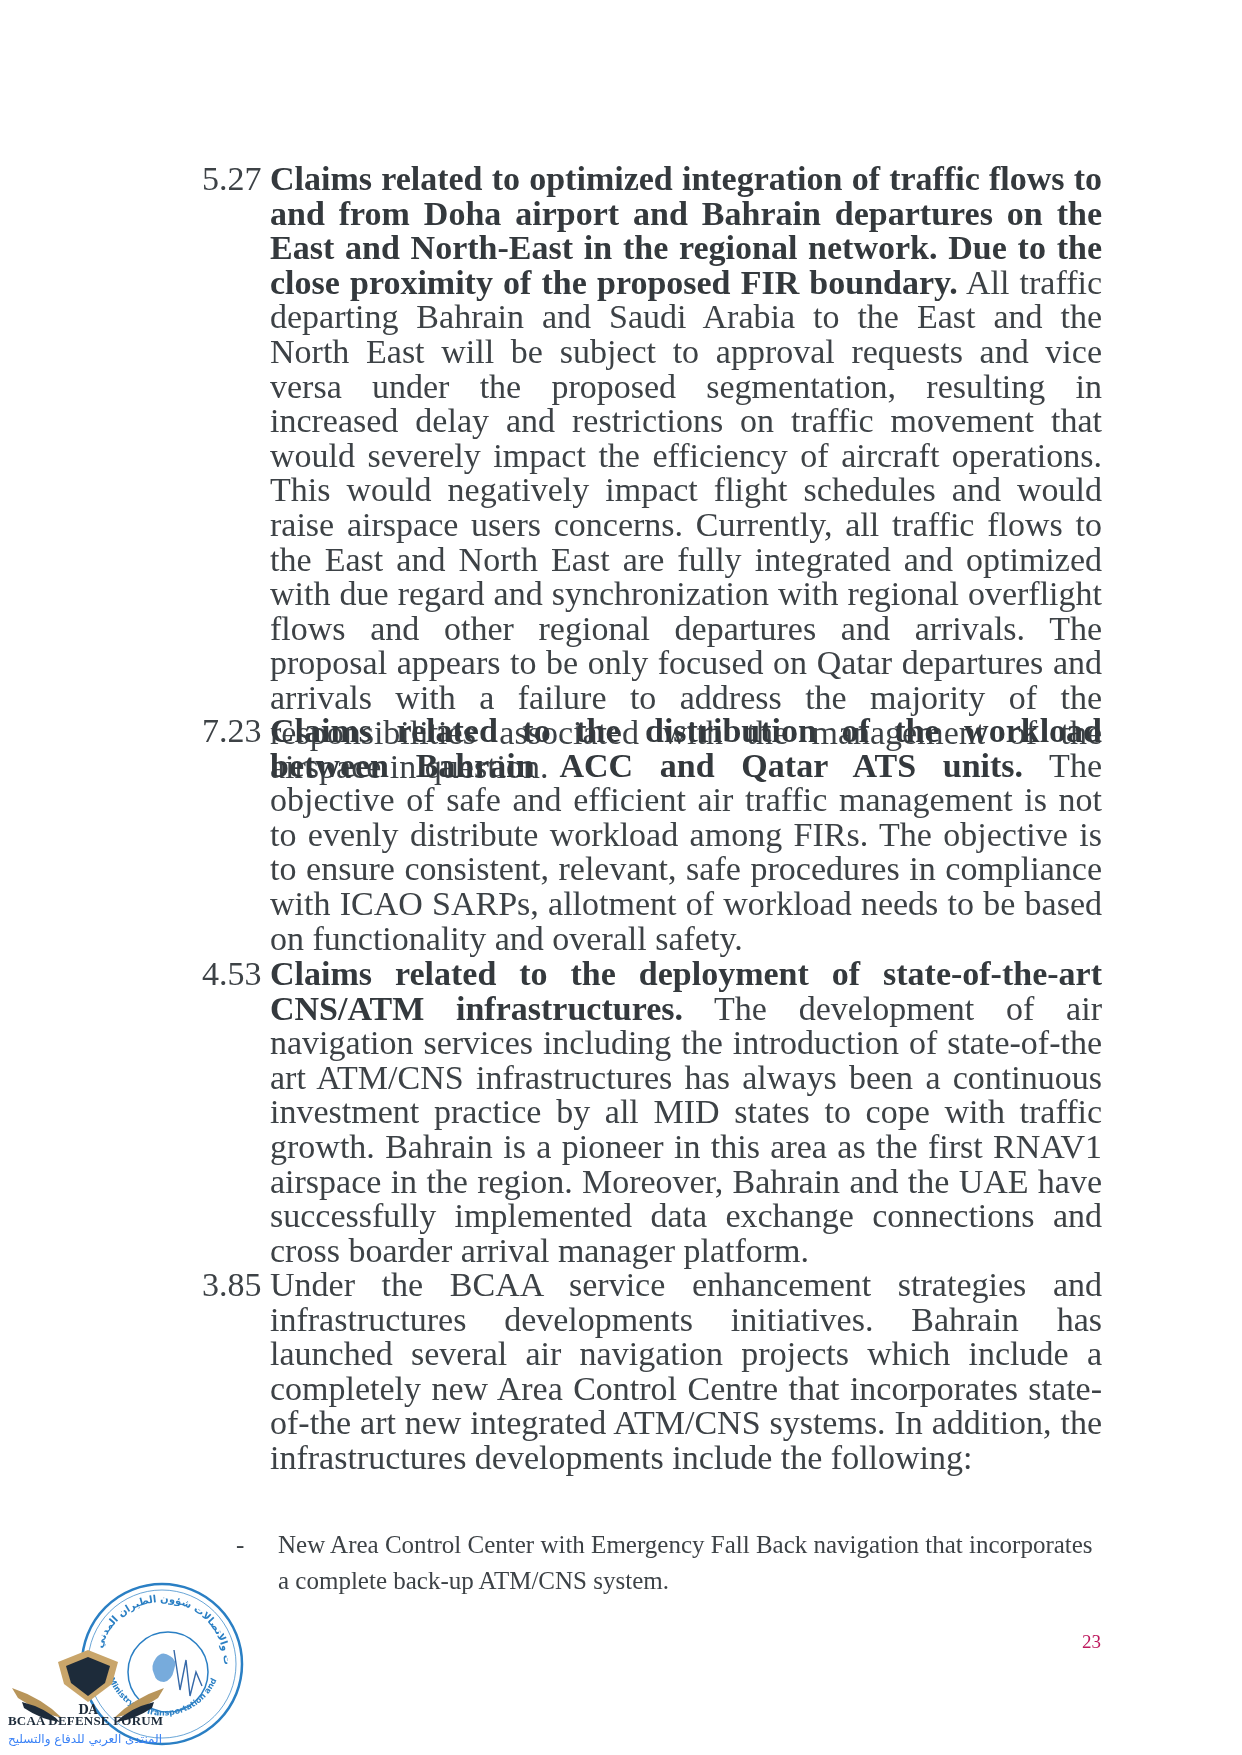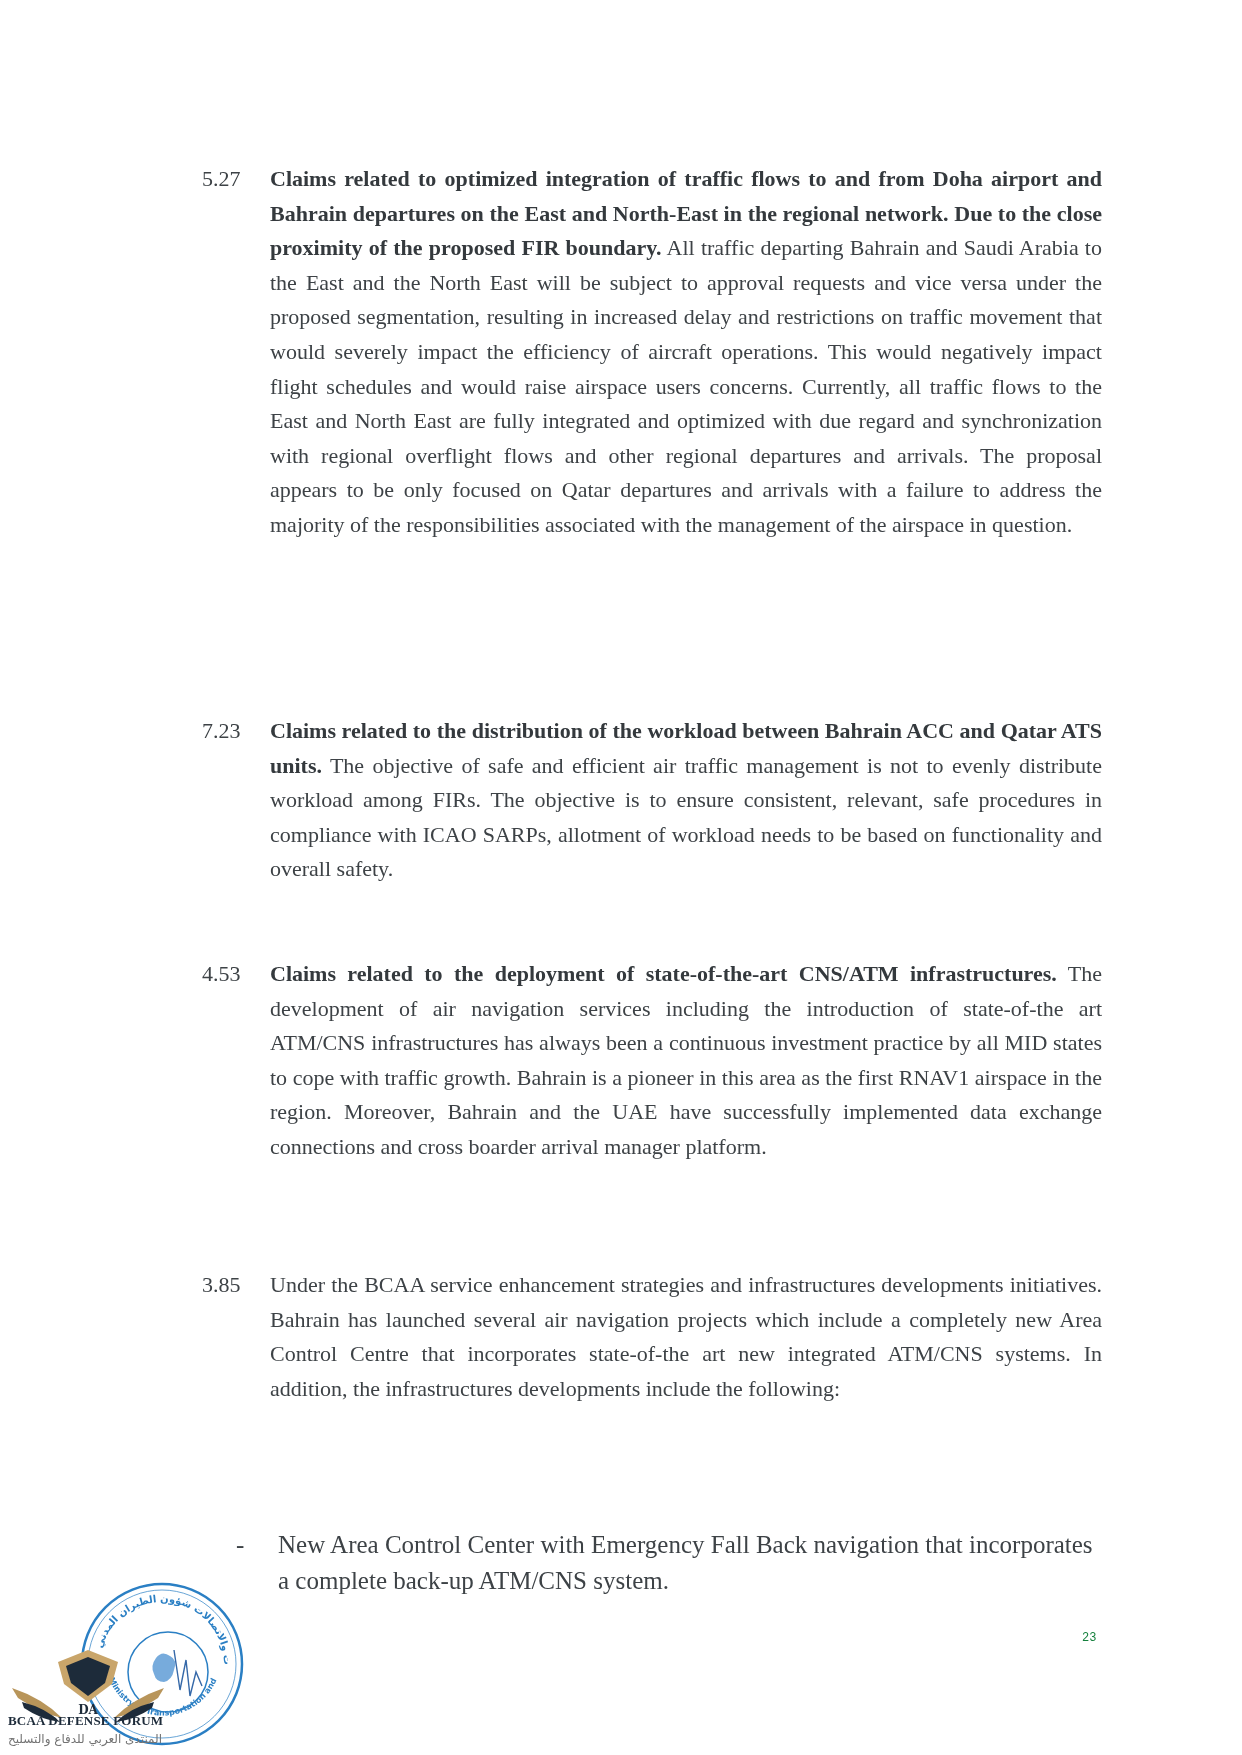--- a/index.html
+++ b/index.html
@@ -9,21 +9,21 @@
       position: relative;
       overflow: hidden;
       font-family: "Liberation Serif", "DejaVu Serif", serif;
       color: #3d4246;
     }
     .page { position: absolute; left: 0; top: 0; width: 1242px; height: 1755px; }
     .para {
       position: absolute;
       left: 202px;
       width: 900px;
-      font-size: 22px;
+      font-size: 34px;
       line-height: 34.6px;
     }
     .para .num {
       position: absolute;
       left: 0; top: 0;
       width: 44px;
       font-weight: normal;
     }
     .para .body {
       margin-left: 68px;
@@ -41,23 +41,23 @@
       top: 1527px;
       width: 870px;
       font-size: 25px;
       line-height: 36px;
     }
     .bullet .dash { position: absolute; left: 0; top: 0; }
     .bullet .btext { margin-left: 42px; }
     .page-number {
       position: absolute;
       left: 1082px; top: 1631px;
-      font-family: Liberation Mono, monospace;
-      font-size: 12px;
-      color: #15803d;
+      font-family: Liberation Serif, serif;
+      font-size: 19px;
+      color: #be185d;
     }
     .stamp {
       position: absolute;
       left: 78px; top: 1580px;
       width: 168px; height: 168px;
     }
     .watermark {
       position: absolute;
       left: 8px; top: 1640px;
       width: 230px; height: 115px;
@@ -69,21 +69,21 @@
       color: #1d2b3a;
       text-align: left;
       top: 73px;
       letter-spacing: 0.2px;
     }
     .wm-ar {
       position: absolute; left: 0; width: 230px;
       top: 92px;
       font-family: "DejaVu Sans", sans-serif;
       font-size: 12px;
-      color: #737373;
+      color: #3b82f6;
     }
   </style>
 </head>
 <body>
 
 <div class="page">
 
   <div class="para" id="p527">
     <span class="num">5.27</span>
     <div class="body"><b>Claims related to optimized integration of traffic flows to and from Doha airport and Bahrain departures on the East and North-East in the regional network. Due to the close proximity of the proposed FIR boundary.</b><span> All traffic departing Bahrain and Saudi Arabia to the East and the North East will be subject to approval requests and vice versa under the proposed segmentation, resulting in increased delay and restrictions on traffic movement that would severely impact the efficiency of aircraft operations. This would negatively impact flight schedules and would raise airspace users concerns. Currently, all traffic flows to the East and North East are fully integrated and optimized with due regard and synchronization with regional overflight flows and other regional departures and arrivals. The proposal appears to be only focused on Qatar departures and arrivals with a failure to address the majority of the responsibilities associated with the management of the airspace in question.</span></div>

